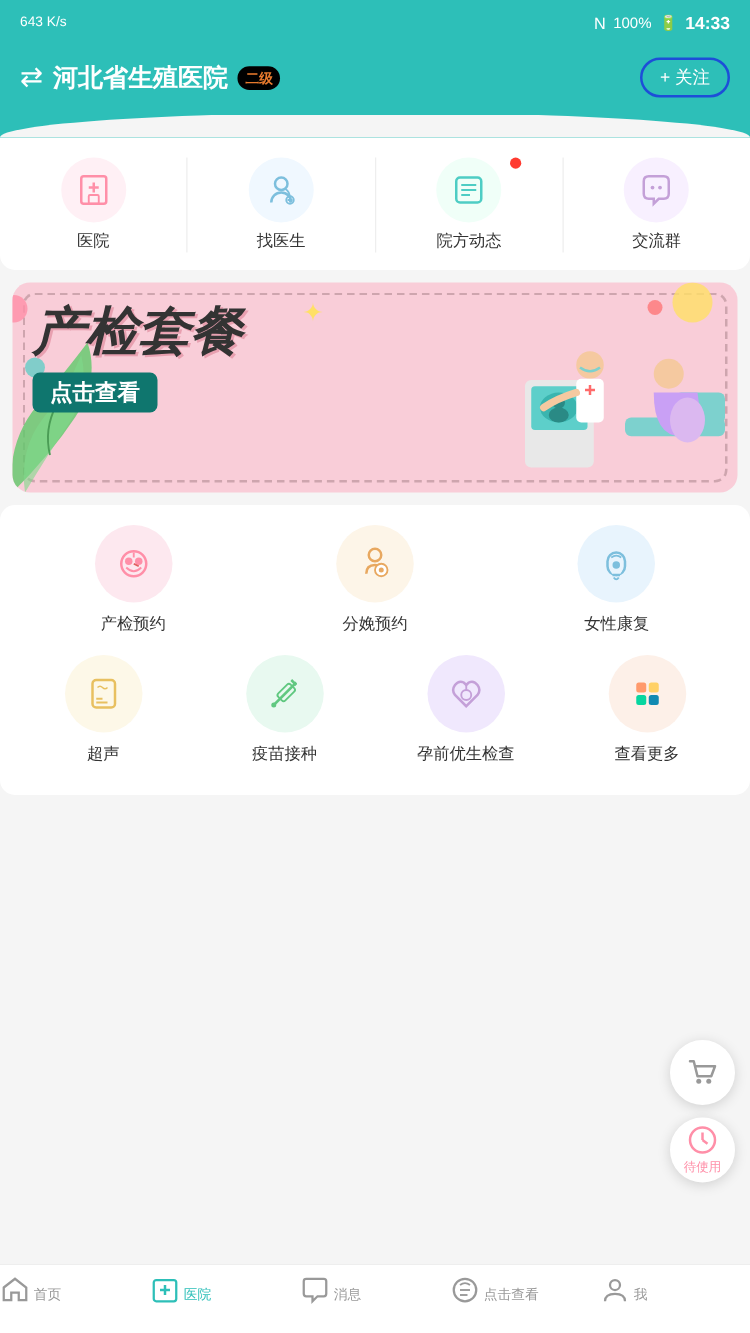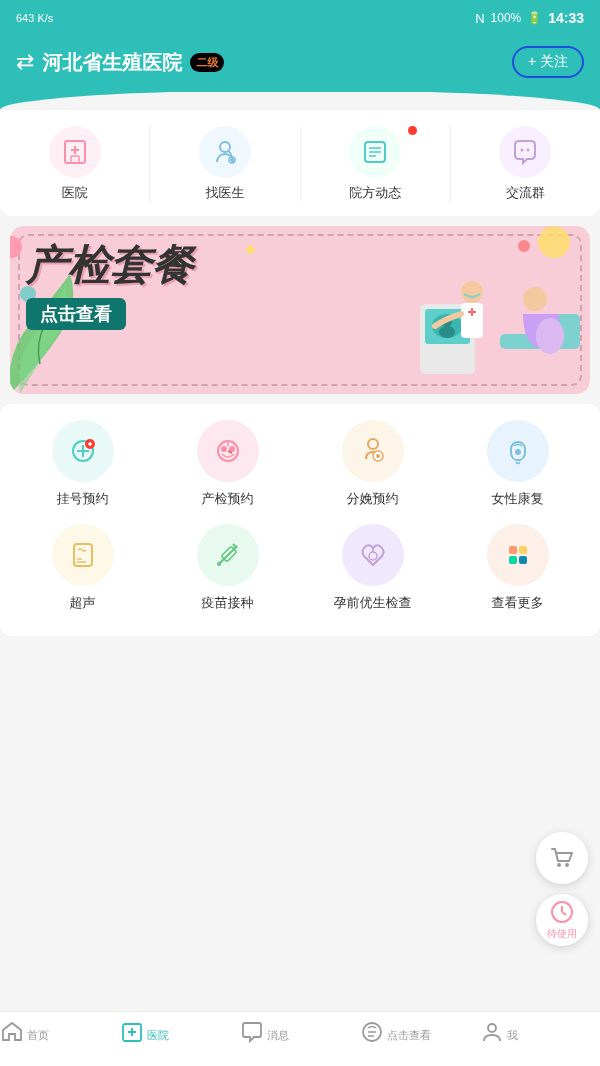--- a/index.html
+++ b/index.html
@@ -351,33 +351,20 @@
       <path d="M74 40 Q82 46 90 40" stroke="#7dd1ce" stroke-width="2" fill="none"></path>
 
       <path d="M71 60 Q55 65 45 72" stroke="#f5c9a0" stroke-width="6" fill="none" stroke-linecap="round"></path>
     </svg>
   </div>
 </div>
 
 <div class="service-grid">
   <div class="service-row">
 
-    <div class="service-item">
-      <div class="service-icon-circle svc-teal">
-        <svg width="34" height="34" viewBox="0 0 34 34" fill="none">
-          <circle cx="17" cy="17" r="10" stroke="#4ecdc4" stroke-width="2" fill="none"></circle>
-          <line x1="17" y1="11" x2="17" y2="23" stroke="#4ecdc4" stroke-width="2"></line>
-          <line x1="11" y1="17" x2="23" y2="17" stroke="#4ecdc4" stroke-width="2"></line>
-          <circle cx="24" cy="10" r="5" fill="#ff3b30"></circle>
-          <line x1="24" y1="8" x2="24" y2="12" stroke="#fff" stroke-width="1.5"></line>
-          <line x1="22" y1="10" x2="26" y2="10" stroke="#fff" stroke-width="1.5"></line>
-        </svg>
-      </div>
-      <span class="service-label">挂号预约</span>
-    </div>
 
     <div class="service-item">
       <div class="service-icon-circle svc-pink">
         <svg width="34" height="34" viewBox="0 0 34 34" fill="none">
           <circle cx="17" cy="17" r="10" stroke="#ff8fa8" stroke-width="2" fill="none"></circle>
           <circle cx="13" cy="15" r="3" fill="#ff8fa8"></circle>
           <circle cx="21" cy="15" r="3" fill="#ff8fa8"></circle>
           <path d="M11 20 Q17 26 23 20" stroke="#ff8fa8" stroke-width="1.5" fill="none"></path>
 
           <line x1="17" y1="8" x2="17" y2="12" stroke="#ff8fa8" stroke-width="1.5"></line>

